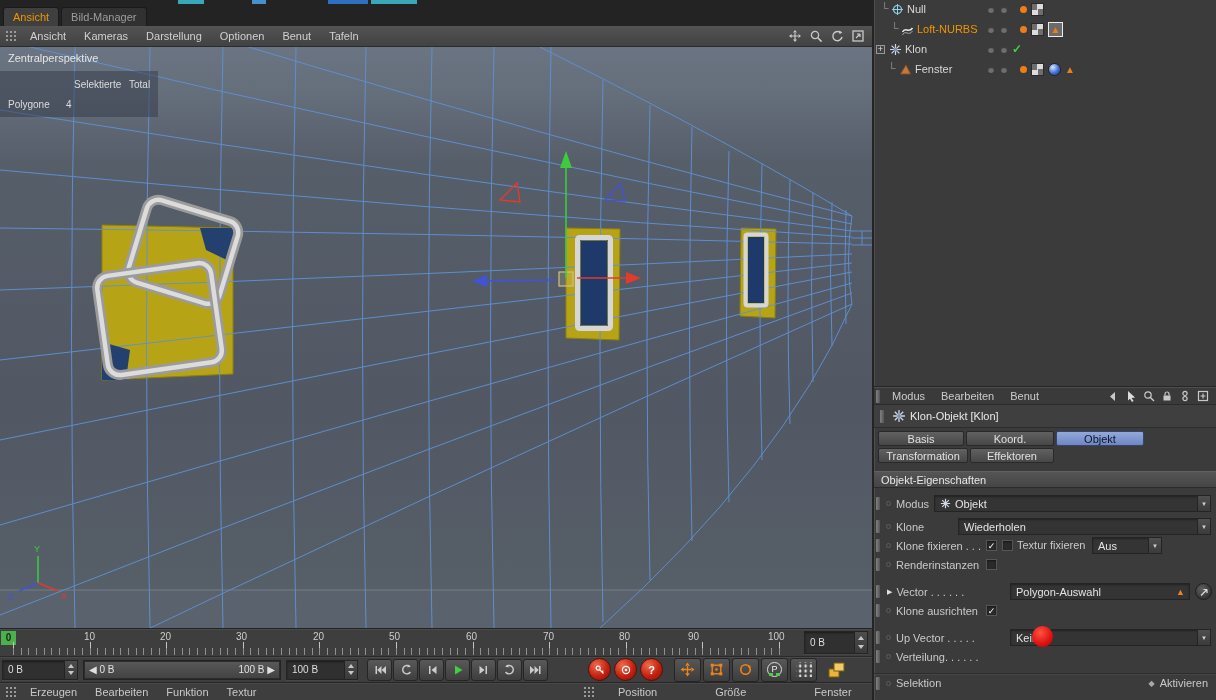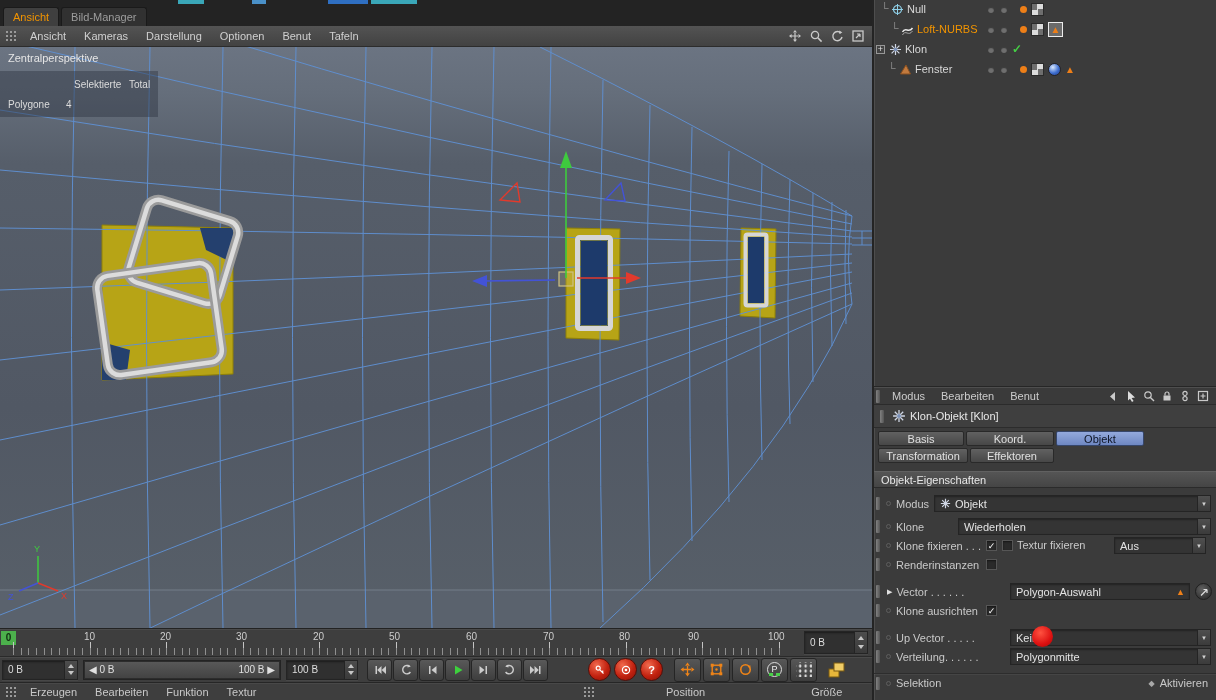--- a/index.html
+++ b/index.html
@@ -48,21 +48,21 @@
 .ogroup{display:flex;gap:2px;margin-left:11px;}
 .obtn{width:27px;height:24px;background:linear-gradient(#575757,#3d3d3d);border:1px solid #252525;border-radius:3px;display:flex;align-items:center;justify-content:center;position:relative;}
 .pcirc{width:15px;height:15px;border:1.5px solid #dcdcdc;border-radius:50%;color:#eee;font-size:9px;line-height:12px;text-align:center;position:relative;}
 .ptickL,.ptickR{position:absolute;top:10px;width:4px;height:3px;background:#49cf49;}
 .ptickL{left:1px;} .ptickR{right:1px;}
 .griddots{width:16px;height:15px;background-image:radial-gradient(#d8d8d8 1.2px,transparent 1.5px);background-size:5.4px 5px;background-position:1.5px 1.5px;}
 .faricon{margin-left:9px;display:flex;align-items:center;}
 
 
 .bmenu{height:18px;background:#3e3e3e;border-top:1px solid #262626;box-shadow:inset 0 1px 0 #484848;display:flex;align-items:center;color:#c9c9c9;position:relative;flex:none;}
-.bm-co{position:absolute;left:578px;top:0;height:100%;display:flex;align-items:center;gap:48px;}
+.bm-co{position:absolute;left:578px;top:0;height:100%;display:flex;align-items:center;}
 .bm-co .mi.g1{margin-left:10px;margin-right:40px;}
 .bm-co .mi.g2{margin-right:50px;}
 
 
 .right{position:absolute;left:872px;top:0;width:344px;height:700px;background:#3b3b3b;border-left:2px solid #242424;box-shadow:inset 1px 0 0 #4e4e4e;}
 .om{position:relative;height:387px;border-bottom:1px solid #262626;}
 .om-row{position:absolute;left:0;width:100%;height:19px;}
 .tree{position:absolute;color:#8d8d8d;font-size:11px;top:2px;}
 .oicon{position:absolute;top:3px;width:13px;height:13px;}
 .olabel{position:absolute;top:3px;color:#d8d8d8;white-space:nowrap;}
@@ -606,21 +606,21 @@
           </span>
         </div>
 
         <div class="arow">
           <span class="gripv"></span>
           <span class="adot"></span>
           <span class="albl">Klone fixieren . . .</span>
           <span class="cb" style="left:112px">✓</span>
           <span class="cb" style="left:128px"></span>
           <span class="albl2">Textur fixieren</span>
-          <span class="dd" style="left:240px;width:92px">
+          <span class="dd" style="left:218px;width:70px">
             <span>Aus</span>
             <span class="ddarr">▼</span>
           </span>
         </div>
 
         <div class="arow">
           <span class="gripv"></span>
           <span class="adot"></span>
           <span class="albl">Renderinstanzen</span>
           <span class="cb" style="left:112px"></span>
@@ -656,24 +656,20 @@
             <span>Keiner</span>
             <span class="ddarr">▼</span>
           </span>
           <span class="reddot"></span>
         </div>
 
         <div class="arow">
           <span class="gripv"></span>
           <span class="adot"></span>
           <span class="albl">Verteilung. . . . . .</span>
-          <span class="dd" style="left:136px;right:5px">
-            <span>Polygonmitte</span>
-            <span class="ddarr">▼</span>
-          </span>
         </div>
 
         <div class="arow mt7 selrow">
           <span class="gripv"></span>
           <span class="adot"></span>
           <span class="albl">Selektion</span>
           <span class="selright">
             <span class="diamond">◆</span>
             <span>Aktivieren</span>
           </span>

